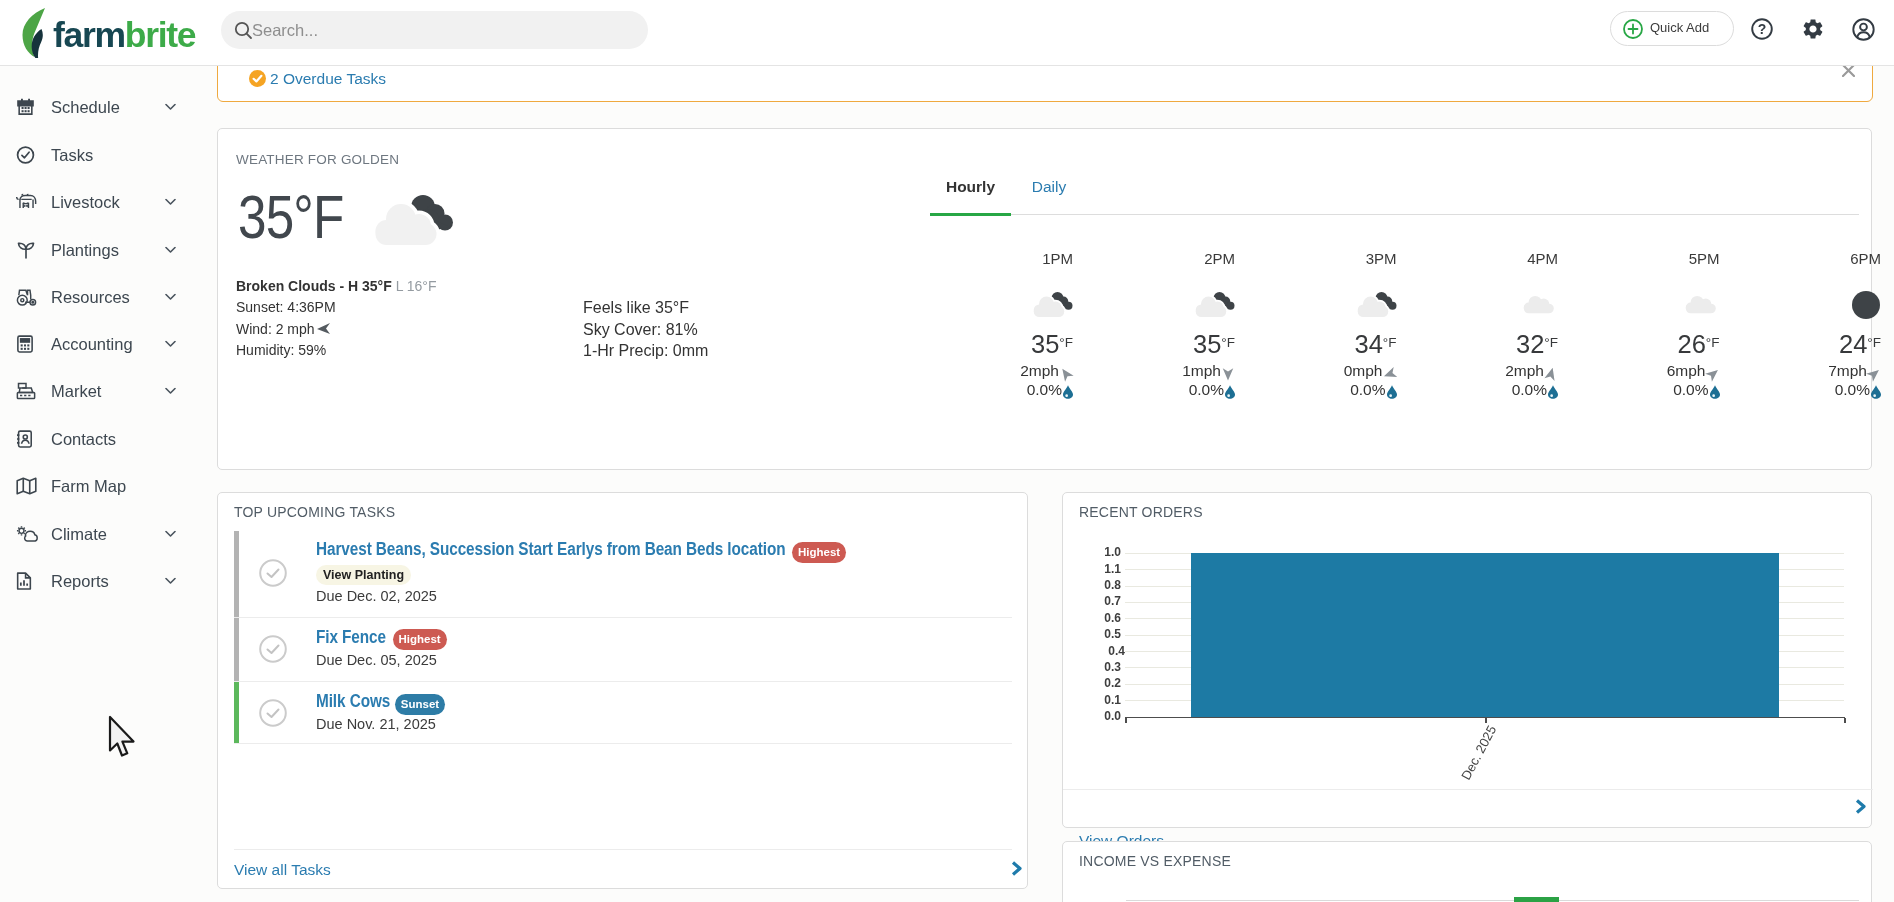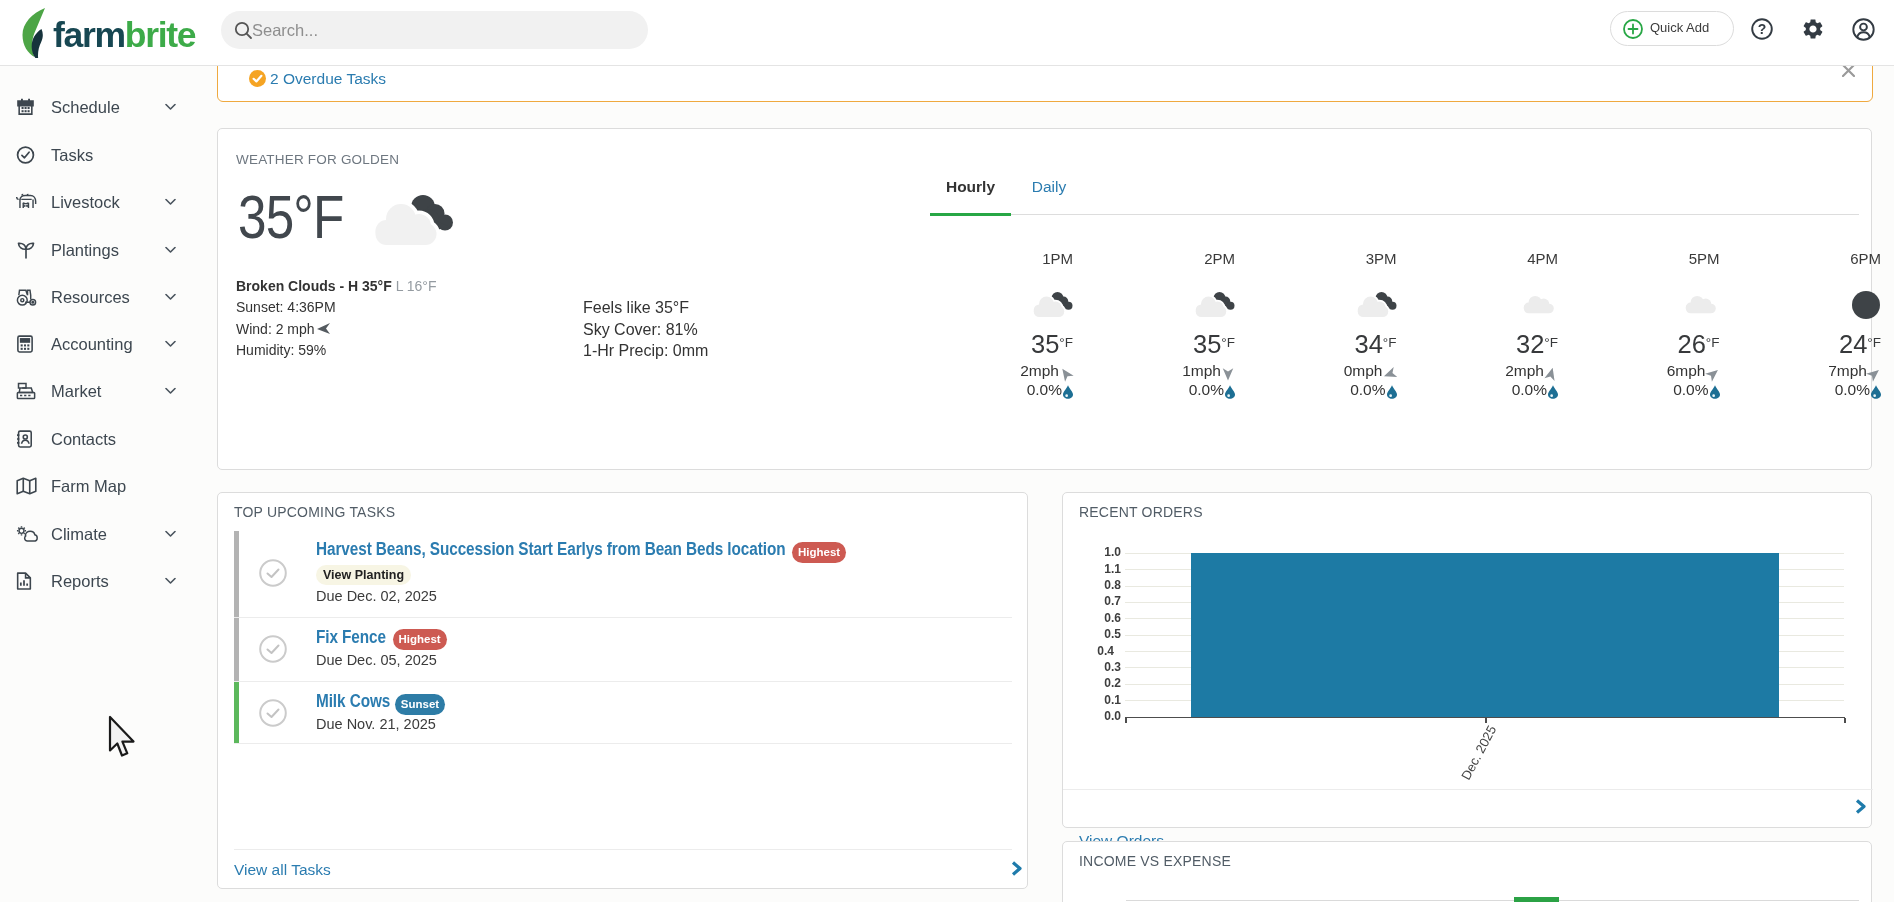--- a/index.html
+++ b/index.html
@@ -336,21 +336,21 @@
 <div class="ylab" style="left:18px; top:68.7px;">1.1</div>
 <div class="grid" style="left:62px; top:76.2px; width:719px;"></div>
 <div class="ylab" style="left:18px; top:85.0px;">0.8</div>
 <div class="grid" style="left:62px; top:92.5px; width:719px;"></div>
 <div class="ylab" style="left:18px; top:101.4px;">0.7</div>
 <div class="grid" style="left:62px; top:108.9px; width:719px;"></div>
 <div class="ylab" style="left:18px; top:117.8px;">0.6</div>
 <div class="grid" style="left:62px; top:125.3px; width:719px;"></div>
 <div class="ylab" style="left:18px; top:134.2px;">0.5</div>
 <div class="grid" style="left:62px; top:141.7px; width:719px;"></div>
-<div class="ylab" style="left:11px; top:150.5px;">0.4</div>
+<div class="ylab" style="left:22px; top:150.5px;">0.4</div>
 <div class="grid" style="left:62px; top:158.0px; width:719px;"></div>
 <div class="ylab" style="left:18px; top:166.9px;">0.3</div>
 <div class="grid" style="left:62px; top:174.4px; width:719px;"></div>
 <div class="ylab" style="left:18px; top:183.3px;">0.2</div>
 <div class="grid" style="left:62px; top:190.8px; width:719px;"></div>
 <div class="ylab" style="left:18px; top:199.6px;">0.1</div>
 <div class="grid" style="left:62px; top:207.1px; width:719px;"></div>
 <div class="ylab" style="left:18px; top:216.0px;">0.0</div>
 <div id="obar" style="left:128px; top:60px; width:588px; height:164.5px;"></div>
 <div id="xaxis" style="left:62px; top:223.5px; width:720px; height:1.5px;"></div>

